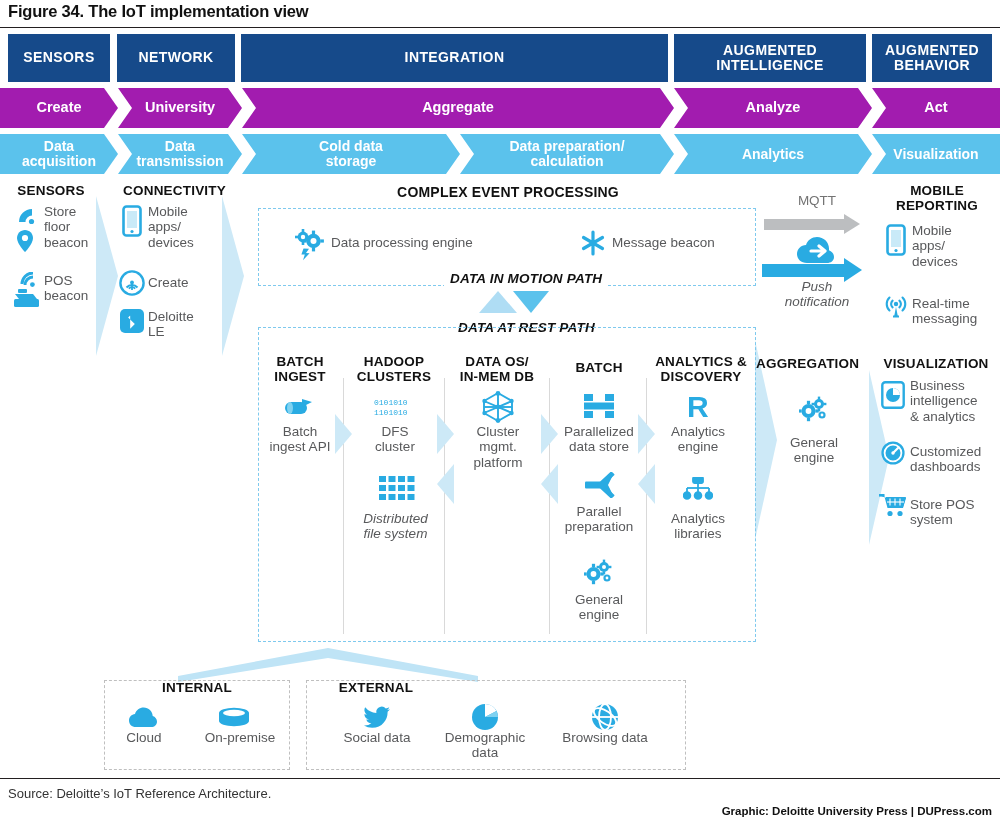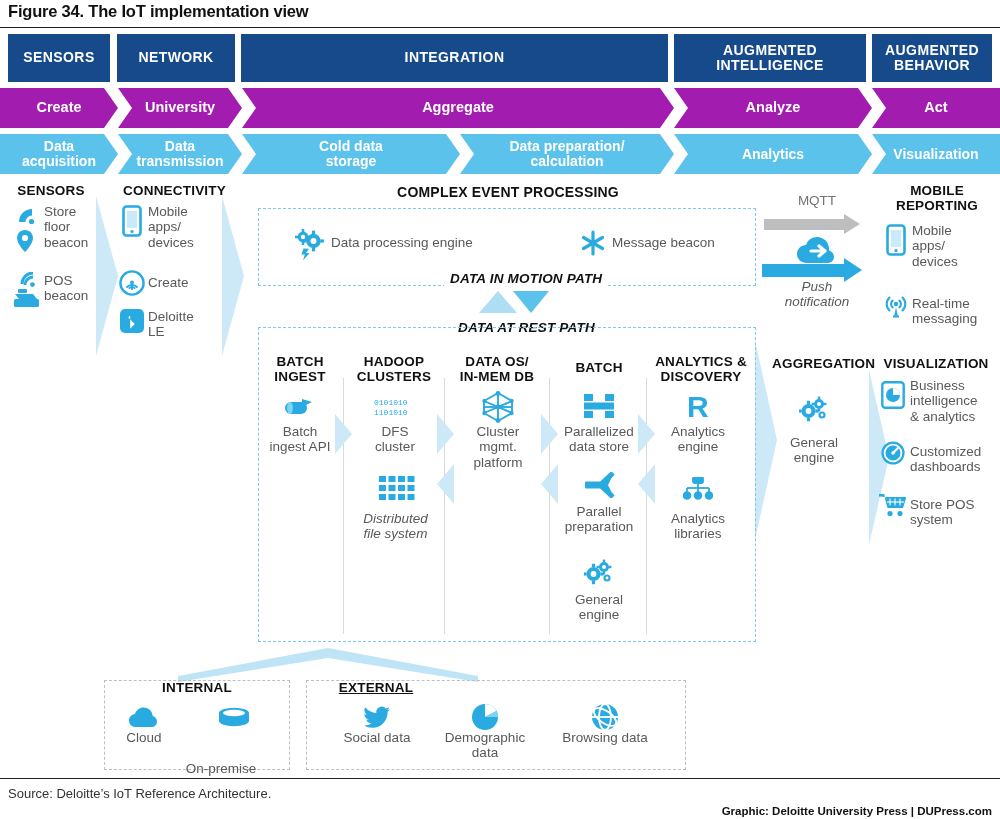--- a/index.html
+++ b/index.html
@@ -391,21 +391,21 @@
         <line x1="26" y1="11" x2="26" y2="15"></line>
       <circle cx="4" cy="18.5" r="3.4"></circle>
         <circle cx="15" cy="18.5" r="3.4"></circle>
         <circle cx="26" cy="18.5" r="3.4"></circle>
     </g>
   </svg>
 </span>
 <div class="item center" style="left:652px;top:511px;width:92px;white-space:pre;">Analytics
 libraries</div>
 
-<div class="colhead" style="left:760px;top:357px;width:115px;padding-left:12px;">AGGREGATION</div>
+<div class="colhead" style="left:744px;top:357px;width:115px;padding-left:12px;">AGGREGATION</div>
 <span class="ic" style="left:799px;top:396px;">
   <svg width="30" height="28" viewBox="0 0 30 28">
     <g fill="#29ABE2">
       <circle cx="20" cy="8" r="5"></circle>
         <circle cx="20" cy="8" r="2" fill="#fff"></circle>
       <g transform="translate(20,8)">
         <rect x="-1.2" y="-7.4" width="2.4" height="3"></rect>
           <rect x="-1.2" y="4.4" width="2.4" height="3"></rect>
         <rect x="-7.4" y="-1.2" width="3" height="2.4"></rect>
           <rect x="4.4" y="-1.2" width="3" height="2.4"></rect>
@@ -534,24 +534,24 @@
 
 <span class="ic" style="left:218px;top:707px;">
   <svg width="32" height="22" viewBox="0 0 32 22">
     <g fill="#29ABE2">
       <ellipse cx="16" cy="6" rx="15" ry="5.2"></ellipse>
       <path d="M1 6v8c0 2.9 6.7 5.2 15 5.2s15-2.3 15-5.2V6z"></path>
       <ellipse cx="16" cy="6" rx="11" ry="3.2" fill="#fff"></ellipse>
     </g>
   </svg>
 </span>
-<div class="item center" style="left:173px;top:730px;width:96px;margin-top:31px;">On-premise</div>
+<div class="item center" style="left:192px;top:730px;width:96px;">On-premise</div>
 
 <div class="dashbox grey" style="left:306px;top:680px;width:380px;height:90px;"></div>
-<div class="colhead" style="left:316px;top:681px;width:120px;text-align:center;text-decoration:underline;">EXTERNAL</div>
+<div class="colhead" style="left:316px;top:681px;width:120px;text-align:center;">EXTERNAL</div>
 
 <span class="ic" style="left:363px;top:706px;">
   <svg width="28" height="24" viewBox="0 0 28 24">
     <path d="M27 3.3a10.8 10.8 0 0 1-3.1.9 5.5 5.5 0 0 0 2.4-3 11 11 0 0 1-3.5 1.3A5.4 5.4 0 0 0 13.4 7a15.4 15.4 0 0 1-11.2-5.7 5.4 5.4 0 0 0 1.7 7.3A5.4 5.4 0 0 1 1.4 7.9v.1a5.4 5.4 0 0 0 4.4 5.3 5.5 5.5 0 0 1-2.5.1 5.4 5.4 0 0 0 5.1 3.8A10.9 10.9 0 0 1 .9 19.4 15.4 15.4 0 0 0 9.2 21.8c10 0 15.4-8.3 15.4-15.4v-.7A11 11 0 0 0 27 3.3z" fill="#29ABE2"></path>
   </svg>
 </span>
 <div class="item center" style="left:330px;top:730px;width:94px;">Social data</div>
 
 <span class="ic" style="left:471px;top:703px;">
   <svg width="28" height="28" viewBox="0 0 28 28">

